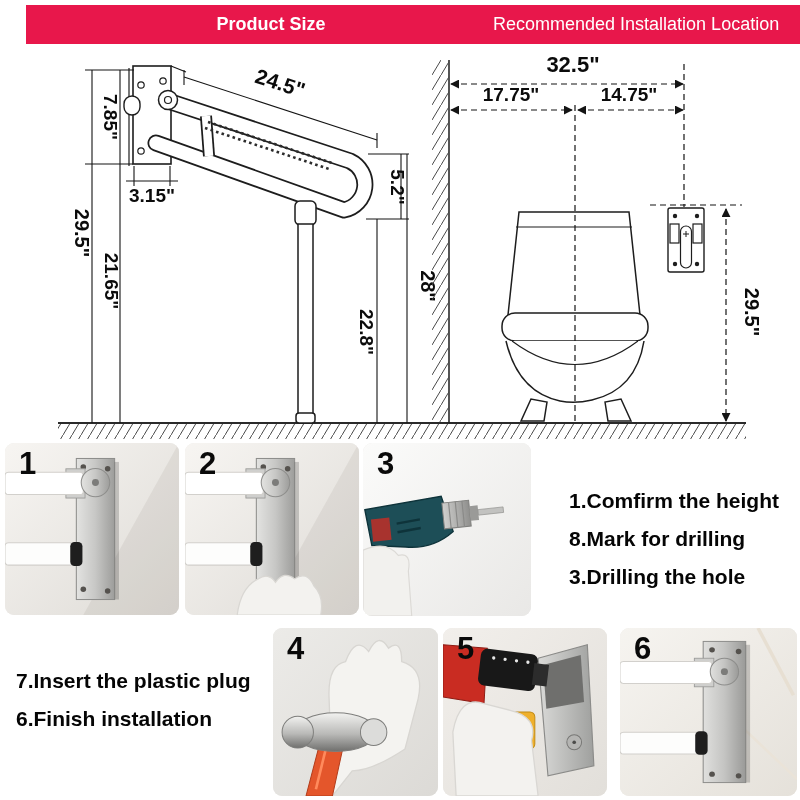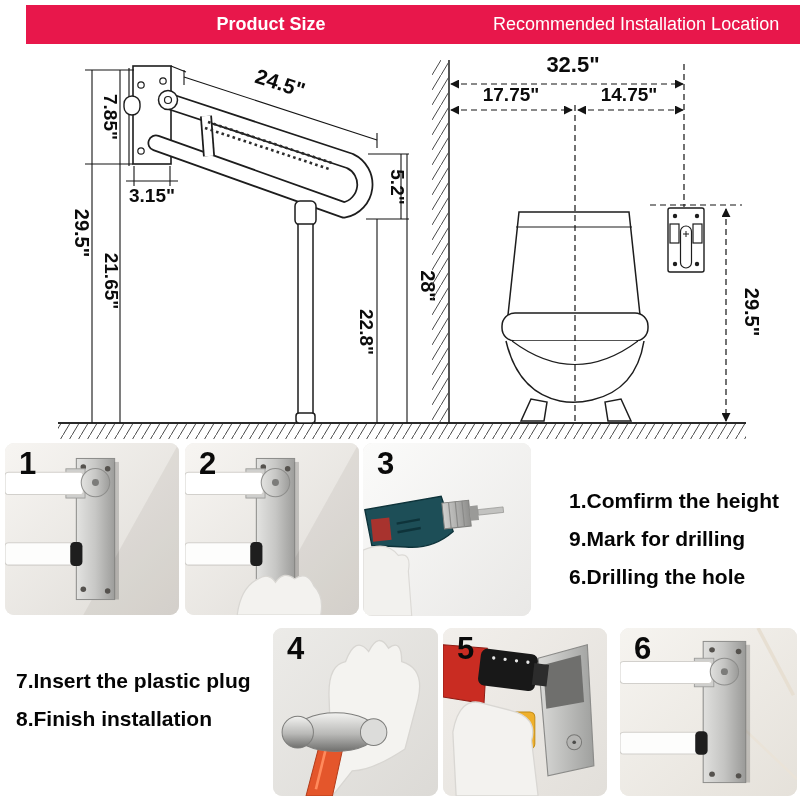--- a/index.html
+++ b/index.html
@@ -248,27 +248,27 @@
       <rect x="64" y="38.5" width="5" height="8.5" fill="#9a9a98"></rect>
       <rect x="69" y="41" width="15" height="3.2" fill="#c2c2c0" stroke="#92928f" stroke-width="0.4"></rect>
     </g>
     <path d="M0,62 Q14,56 21,65 Q29,63 27,74 L29,100 L0,100 Z" fill="#f2f1ee" stroke="#dcdad6" stroke-width="0.7"></path>
   </svg>
   <span class="num">3</span>
 </div>
 
 <div class="steps-text" style="left:569px;top:482px;">
   <div class="line">1.Comfirm the height</div>
-  <div class="line">9.Mark for drilling</div>
-  <div class="line">6.Drilling the hole</div>
+  <div class="line">8.Mark for drilling</div>
+  <div class="line">3.Drilling the hole</div>
 </div>
 
 <div class="steps-text" style="left:16px;top:662px;">
   <div class="line">7.Insert the plastic plug</div>
-  <div class="line">8.Finish installation</div>
+  <div class="line">6.Finish installation</div>
 </div>
 
 <div class="photo" style="left:273px;top:628px;width:165px;height:168px;">
   <svg viewBox="0 0 100 100" preserveAspectRatio="none">
     <defs>
       <linearGradient id="pg4" x1="0" y1="0" x2="1" y2="1">
           <stop offset="0" stop-color="#ecebe8"></stop>
           <stop offset="1" stop-color="#dcdad6"></stop>
         </linearGradient>
       <linearGradient id="ph4" x1="0" y1="0" x2="0" y2="1">

